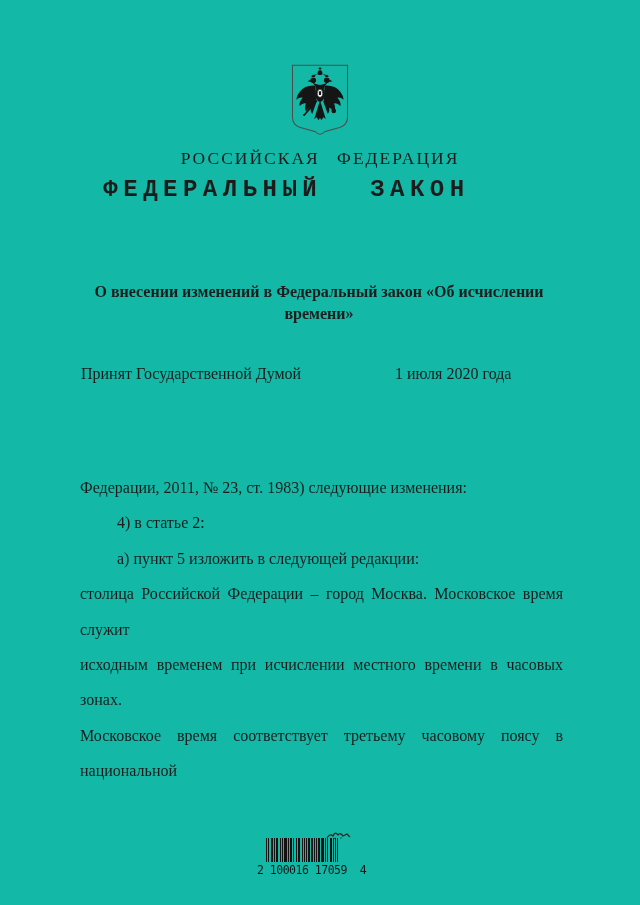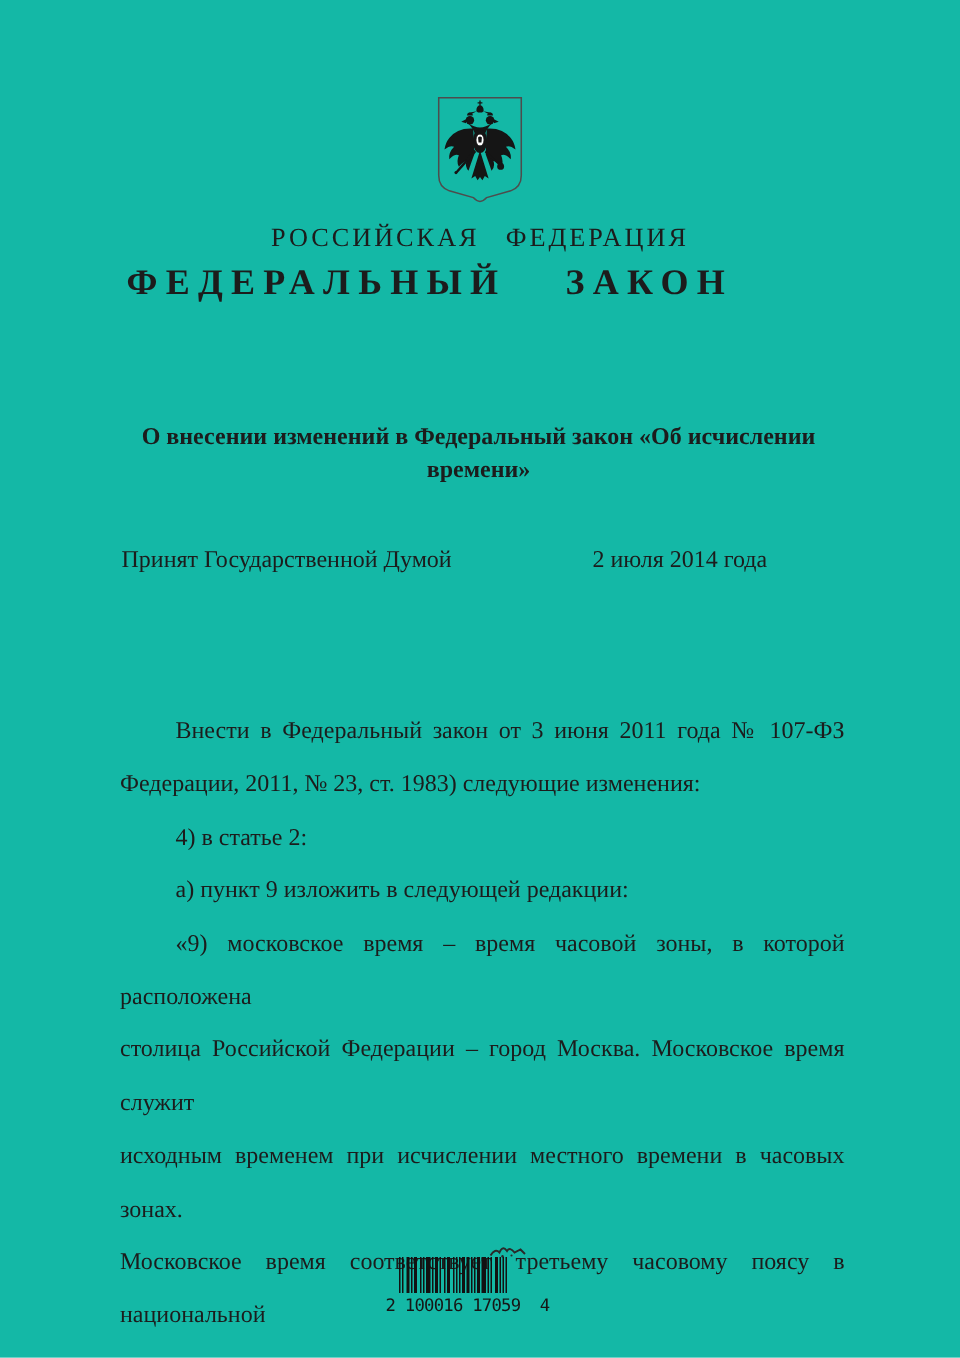--- a/index.html
+++ b/index.html
@@ -31,20 +31,21 @@
     white-space: nowrap;
   }
   .doc-type {
     position: absolute; top: 176px; left: 0; width: 573px;
     text-align: center;
     font-size: 24px;
     font-weight: 700;
     letter-spacing: 5.5px;
     word-spacing: 28px;
     white-space: nowrap;
+    font-family: Liberation Mono, monospace;
   }
 
   
   .law-title {
     position: absolute; top: 281px; left: 59px; width: 520px;
     text-align: center;
     font-weight: 700;
     font-size: 16px;
     line-height: 21.5px;
   }
@@ -141,31 +142,29 @@
   <div class="doc-type">ФЕДЕРАЛЬНЫЙ ЗАКОН</div>
 
   <div class="law-title">
     <div>О внесении изменений в Федеральный закон «Об исчислении</div>
     <div>времени»</div>
   </div>
 
   <div class="adoption">
     <div class="adopt-row">
       <span class="adopt-label">Принят Государственной Думой</span>
-      <span class="adopt-date">2 июля 2014 года</span>
+      <span class="adopt-date">1 июля 2020 года</span>
     </div>
   </div>
 
   <div class="article">
     <div id="paragraphs">
-        <div class="bline ind">Внести в Федеральный закон от 3 июня 2011 года № 107-ФЗ</div>
         <div class="bline endp">Федерации, 2011, № 23, ст. 1983) следующие изменения:</div>
         <div class="bline ind endp">4) в статье 2:</div>
-        <div class="bline ind endp">а) пункт 9 изложить в следующей редакции:</div>
-        <div class="bline ind">«9) московское время – время часовой зоны, в которой расположена</div>
+        <div class="bline ind endp">а) пункт 5 изложить в следующей редакции:</div>
         <div class="bline">столица Российской Федерации – город Москва. Московское время служит</div>
         <div class="bline">исходным временем при исчислении местного времени в часовых зонах.</div>
         <div class="bline">Московское время соответствует третьему часовому поясу в национальной</div>
       </div>
   </div>
 
   <div class="barcode-block">
     <div class="artifact">
       <svg width="26" height="11" viewBox="0 0 26 11">
         <path d="M1,8 Q4,3 7,6 Q9,1 12,5 Q14,2 17,6 L21,4 L24,7" stroke="#2a2a2a" stroke-width="1.3" fill="none"></path>

